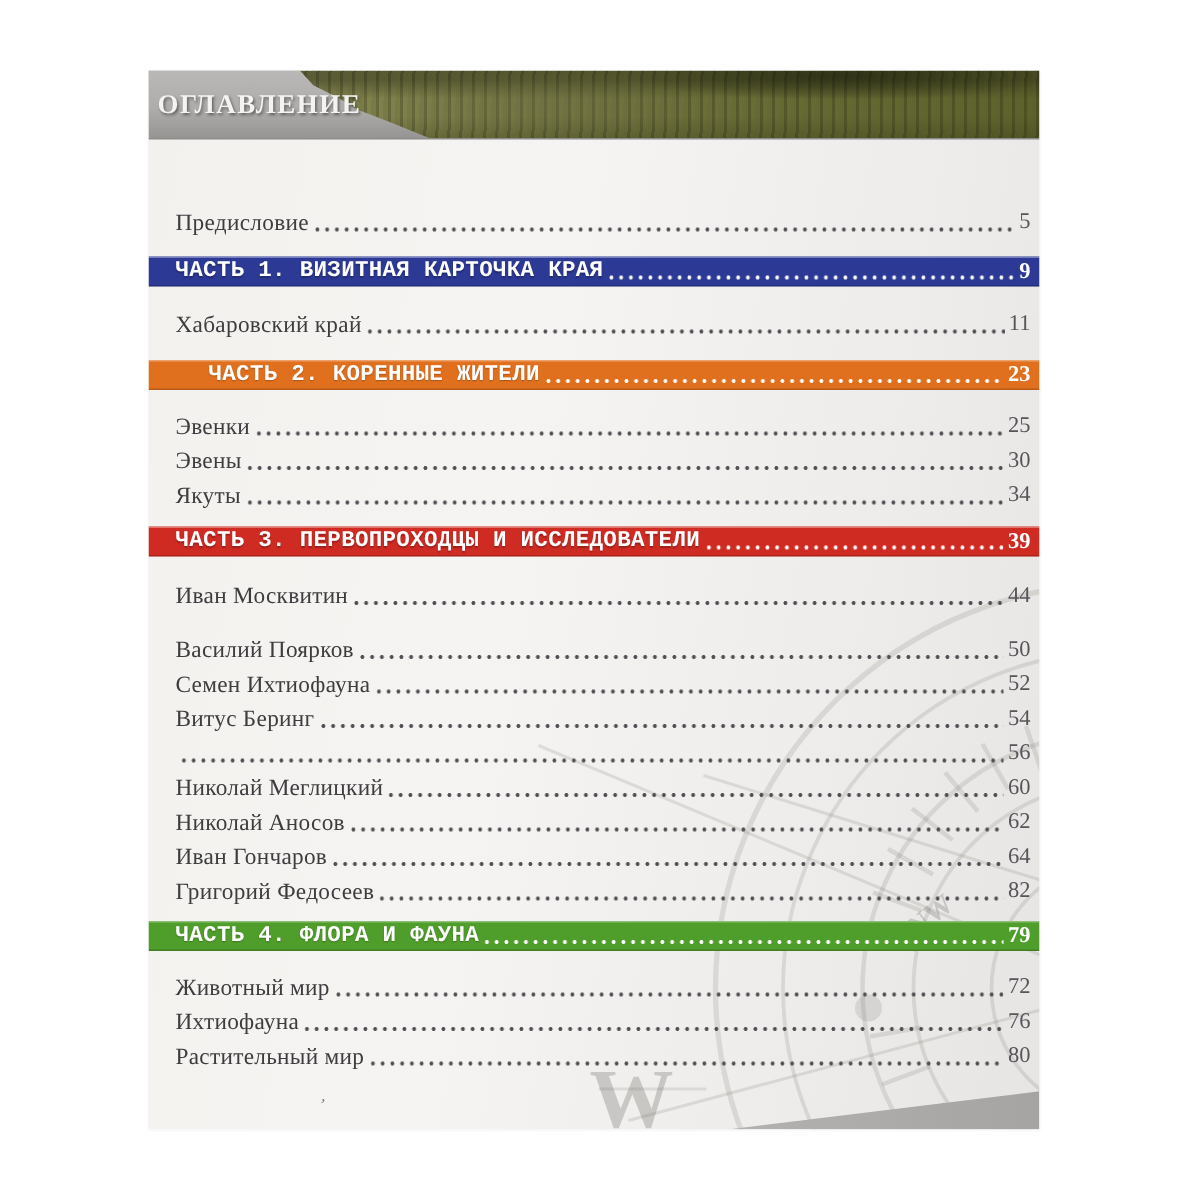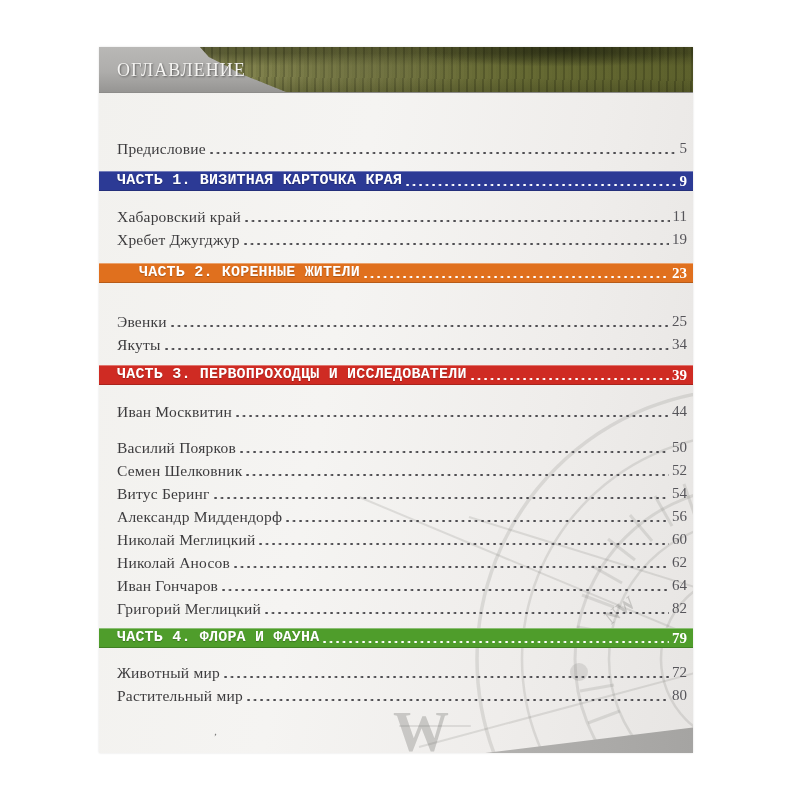--- a/index.html
+++ b/index.html
@@ -26,22 +26,22 @@
     position:absolute;inset:0;
     clip-path:polygon(17% 0,100% 0,100% 100%,31.5% 100%,27% 76%,23.5% 58%,21.5% 42%,18.5% 22%,17% 0);
     background:
       radial-gradient(ellipse 40% 60% at 78% 8%, rgba(25,28,12,0.55), rgba(25,28,12,0) 60%),
       radial-gradient(ellipse 25% 80% at 45% 50%, rgba(110,112,70,0.35), rgba(110,112,70,0) 70%),
       repeating-linear-gradient(91deg, rgba(28,30,10,0.25) 0 2px, rgba(0,0,0,0) 2px 5px, rgba(90,95,45,0.18) 5px 8px),
       linear-gradient(to bottom, rgba(40,42,18,0.45) 0 14%, rgba(0,0,0,0) 42% 68%, rgba(45,48,20,0.28) 100%),
       linear-gradient(to right,#94937c 0%,#82834f 22%,#727440 48%,#666a33 72%,#5d612c 100%);
   }
   .banner-title{
-    position:absolute;left:18px;top:50%;transform:translateY(-50%);
-    font-size:18px;font-weight:normal;letter-spacing:1px;color:#f4f3f1;
+    position:absolute;left:6px;top:50%;transform:translateY(-50%);
+    font-size:18px;font-weight:bold;letter-spacing:1px;color:#f4f3f1;
     text-shadow:1px 1px 2px rgba(0,0,0,0.45);
   }
   
   .toc{position:relative;z-index:2;}
   .row{
     display:flex;align-items:flex-end;height:20px;
     padding:0 6px 0 18px;box-sizing:border-box;
   }
   .row .lbl{
     font-size:15.5px;color:#3d3c3e;letter-spacing:0.2px;line-height:19px;white-space:nowrap;
@@ -140,35 +140,35 @@
     <div class="row bar bar-1" style="margin-top:13px">
       <span class="lbl">ЧАСТЬ 1. ВИЗИТНАЯ КАРТОЧКА КРАЯ</span>
       <span class="dots"></span>
       <span class="pg">9</span>
     </div>
     <div class="row" style="margin-top:15px">
       <span class="lbl">Хабаровский край</span>
       <span class="dots"></span>
       <span class="pg">11</span>
     </div>
-    <div class="row" style="margin-top:3px">
-      <span class="lbl">Хребет Джугджур</span>
-      <span class="dots"></span>
-      <span class="pg">19</span>
-    </div>
 
     <div class="row bar bar-2" style="margin-top:14px">
       <span class="lbl">ЧАСТЬ 2. КОРЕННЫЕ ЖИТЕЛИ</span>
       <span class="dots"></span>
       <span class="pg">23</span>
     </div>
-    <div class="row" style="margin-top:28px">
+    <div class="row" style="margin-top:14px">
       <span class="lbl">Эвенки</span>
       <span class="dots"></span>
       <span class="pg">25</span>
+    </div>
+    <div class="row" style="margin-top:3px">
+      <span class="lbl">Эвены</span>
+      <span class="dots"></span>
+      <span class="pg">30</span>
     </div>
     <div class="row" style="margin-top:3px">
       <span class="lbl">Якуты</span>
       <span class="dots"></span>
       <span class="pg">34</span>
     </div>
 
     <div class="row bar bar-3" style="margin-top:11px">
       <span class="lbl">ЧАСТЬ 3. ПЕРВОПРОХОДЦЫ И ИССЛЕДОВАТЕЛИ</span>
       <span class="dots"></span>
@@ -178,64 +178,68 @@
       <span class="lbl">Иван Москвитин</span>
       <span class="dots"></span>
       <span class="pg">44</span>
     </div>
     <div class="row" style="margin-top:16px">
       <span class="lbl">Василий Поярков</span>
       <span class="dots"></span>
       <span class="pg">50</span>
     </div>
     <div class="row" style="margin-top:3px">
-      <span class="lbl">Семен Шелковник</span>
+      <span class="lbl">Семен Ихтиофауна</span>
       <span class="dots"></span>
       <span class="pg">52</span>
     </div>
     <div class="row" style="margin-top:3px">
       <span class="lbl">Витус Беринг</span>
       <span class="dots"></span>
       <span class="pg">54</span>
     </div>
     <div class="row" style="margin-top:3px">
-      <span class="lbl">Александр Миддендорф</span>
       <span class="dots"></span>
       <span class="pg">56</span>
     </div>
     <div class="row" style="margin-top:3px">
       <span class="lbl">Николай Меглицкий</span>
       <span class="dots"></span>
       <span class="pg">60</span>
     </div>
     <div class="row" style="margin-top:3px">
       <span class="lbl">Николай Аносов</span>
       <span class="dots"></span>
       <span class="pg">62</span>
     </div>
     <div class="row" style="margin-top:3px">
       <span class="lbl">Иван Гончаров</span>
       <span class="dots"></span>
       <span class="pg">64</span>
     </div>
     <div class="row" style="margin-top:3px">
-      <span class="lbl">Григорий Меглицкий</span>
+      <span class="lbl">Григорий Федосеев</span>
       <span class="dots"></span>
       <span class="pg">82</span>
     </div>
 
     <div class="row bar bar-4" style="margin-top:10px">
       <span class="lbl">ЧАСТЬ 4. ФЛОРА И ФАУНА</span>
       <span class="dots"></span>
       <span class="pg">79</span>
     </div>
     <div class="row" style="margin-top:14px">
       <span class="lbl">Животный мир</span>
       <span class="dots"></span>
       <span class="pg">72</span>
+    </div>
+    <div class="row" style="margin-top:3px">
+      <span class="lbl">Ихтиофауна</span>
+      <span class="dots"></span>
+      <span class="pg">76</span>
     </div>
     <div class="row" style="margin-top:3px">
       <span class="lbl">Растительный мир</span>
       <span class="dots"></span>
       <span class="pg">80</span>
     </div>
   </div>
 
   <div class="artifact-line"></div>
   <div class="speck">’</div>

